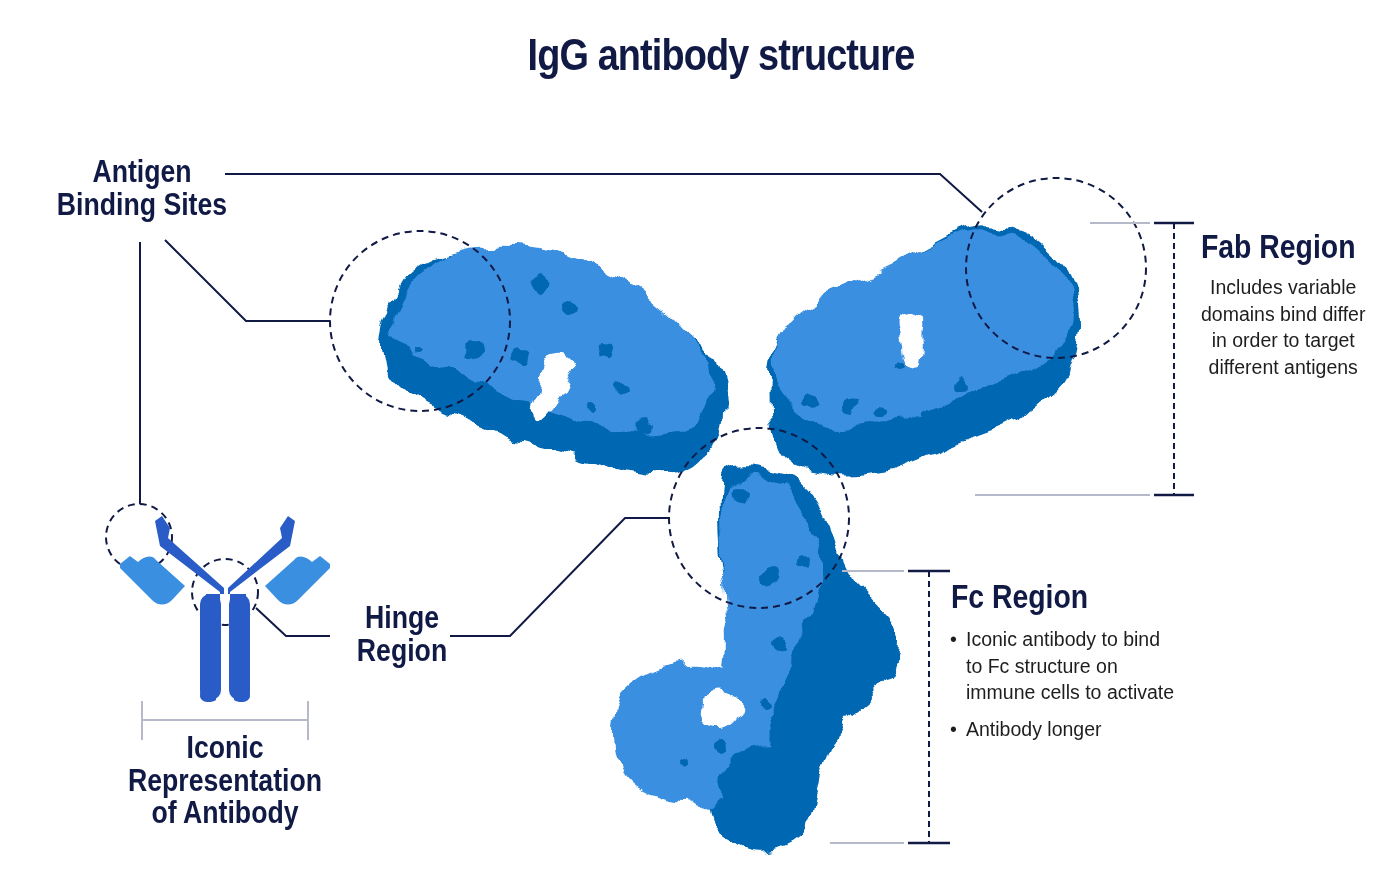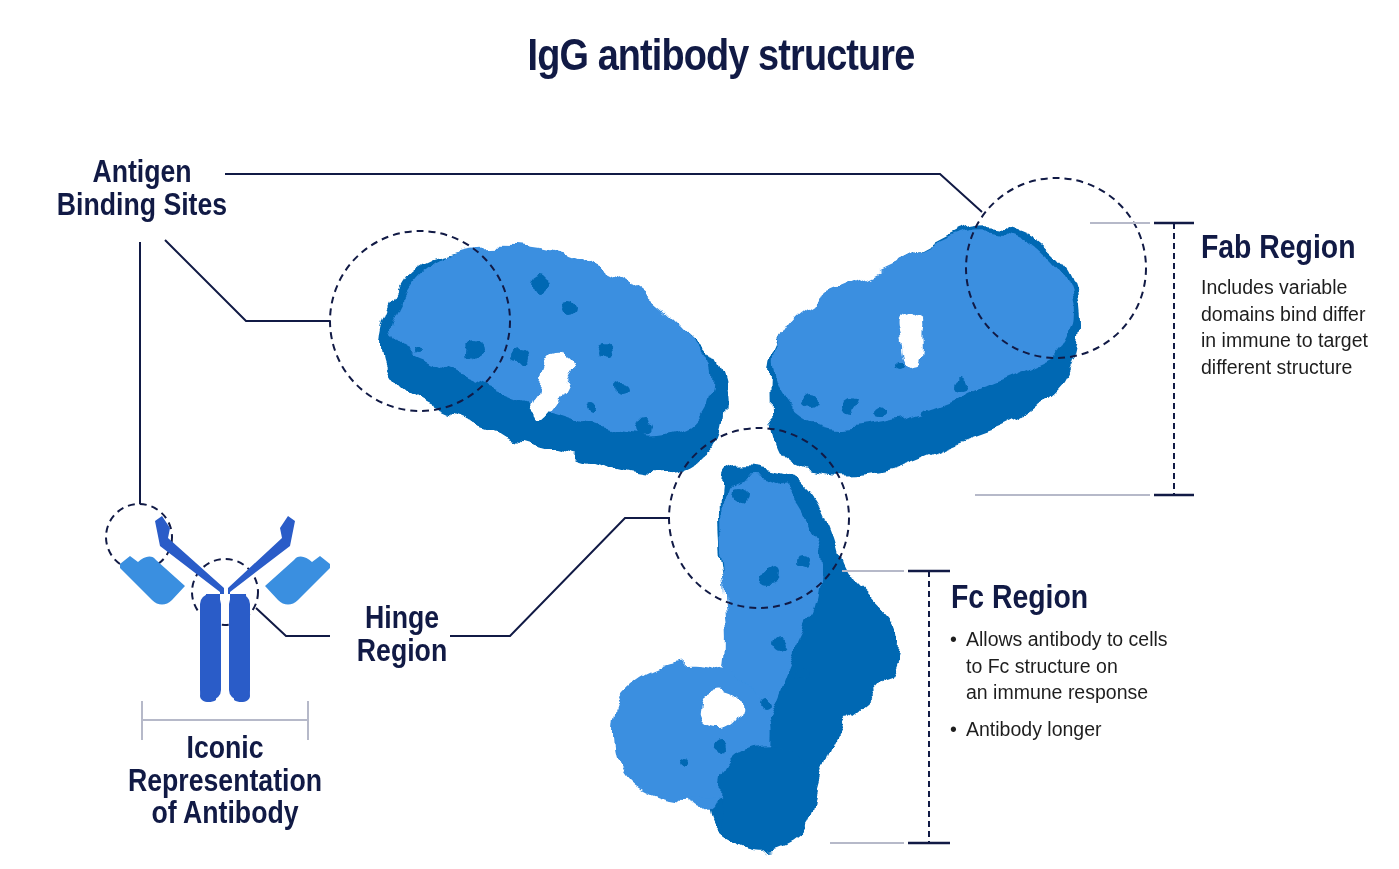--- a/index.html
+++ b/index.html
@@ -15,21 +15,21 @@
       position: absolute; font-family: "Liberation Sans", sans-serif; font-weight: 700;
       color: #111a45; line-height: 1.05; text-align: center; transform: scaleX(0.86);
     }
     .lbl span { display: block; }
     .heading {
       position: absolute; font-family: "Liberation Sans", sans-serif; font-weight: 700;
       color: #111a45; font-size: 33px; transform: scaleX(0.86); transform-origin: 0 0; white-space: nowrap;
     }
     .desc {
       position: absolute; font-family: "Liberation Sans", sans-serif; color: #1e1e1e;
-      font-size: 19.5px; line-height: 26.5px;
+      font-size: 19.5px; line-height: 26.5px; text-align: center;
     }
     .desc span { display: block; white-space: nowrap; }
     .bullets { position: absolute; font-family: "Liberation Sans", sans-serif; color: #1e1e1e; font-size: 19.5px; line-height: 26.5px; margin: 0; padding: 0; list-style: none; }
     .bullets li { position: relative; padding-left: 16px; margin-bottom: 10px; }
     .bullets li .dot { position: absolute; left: 0; top: 0; }
     .bullets li span.line { display: block; white-space: nowrap; }
   </style>
 </head>
 <body>
 
@@ -170,31 +170,31 @@
   <div class="lbl" style="left:74px; top:716px; width:262px; font-size:31px; transform-origin:131px 0;">
     <span>Iconic</span>
     <span>Representation</span>
     <span>of Antibody</span>
   </div>
 
   <div class="heading" style="left:1181px; top:212px;">Fab Region</div>
   <div class="desc" style="left:1181px; top:258px;">
     <span>Includes variable</span>
     <span>domains bind differ</span>
-    <span>in immune to target</span>
-    <span>different structure</span>
+    <span>in order to target</span>
+    <span>different antigens</span>
   </div>
 
   <div class="heading" style="left:931px; top:562px;">Fc Region</div>
   <ul class="bullets" style="left:930px; top:610px;">
     <li>
       <span class="dot">•</span>
-      <span class="line">Allows antibody to cells</span>
+      <span class="line">Iconic antibody to bind</span>
       <span class="line">to Fc structure on</span>
-      <span class="line">an immune response</span>
+      <span class="line">immune cells to activate</span>
     </li>
     <li>
       <span class="dot">•</span>
       <span class="line">Antibody longer</span>
     </li>
   </ul>
 
 </div>
 
 </body></html>

